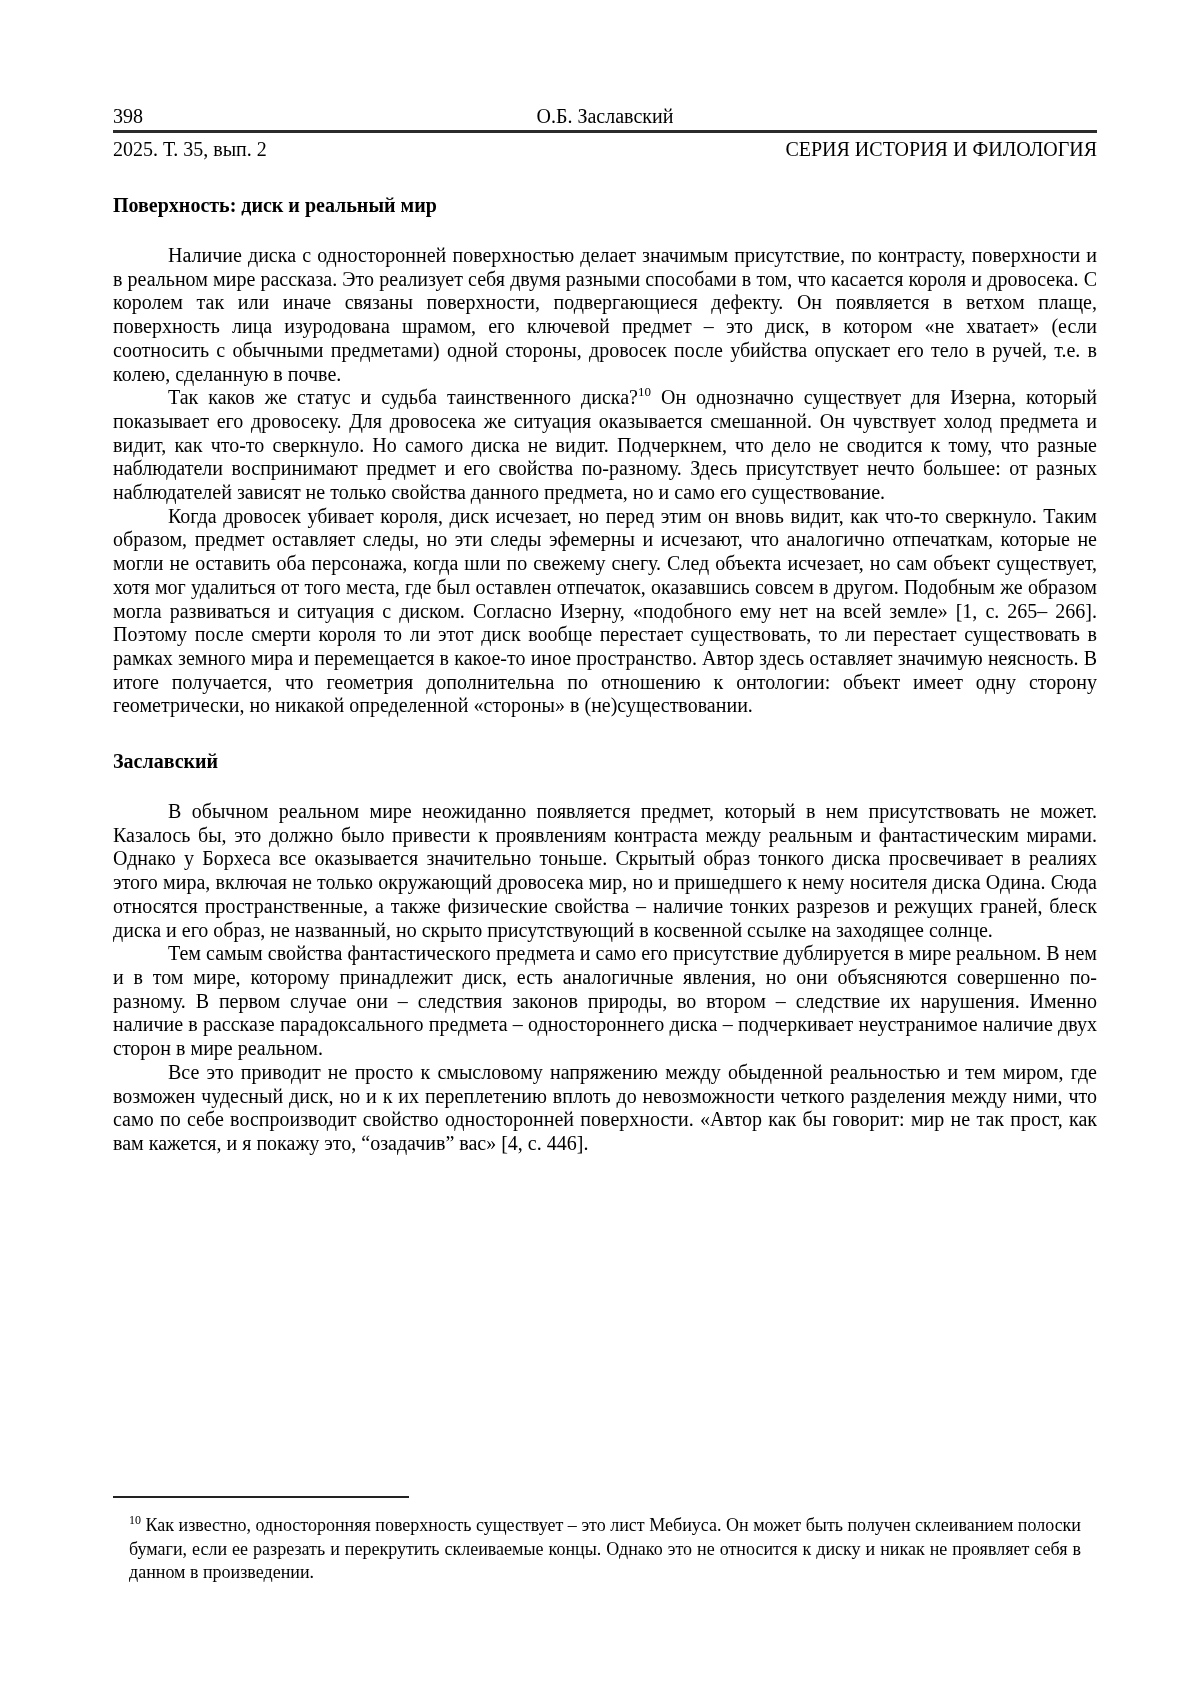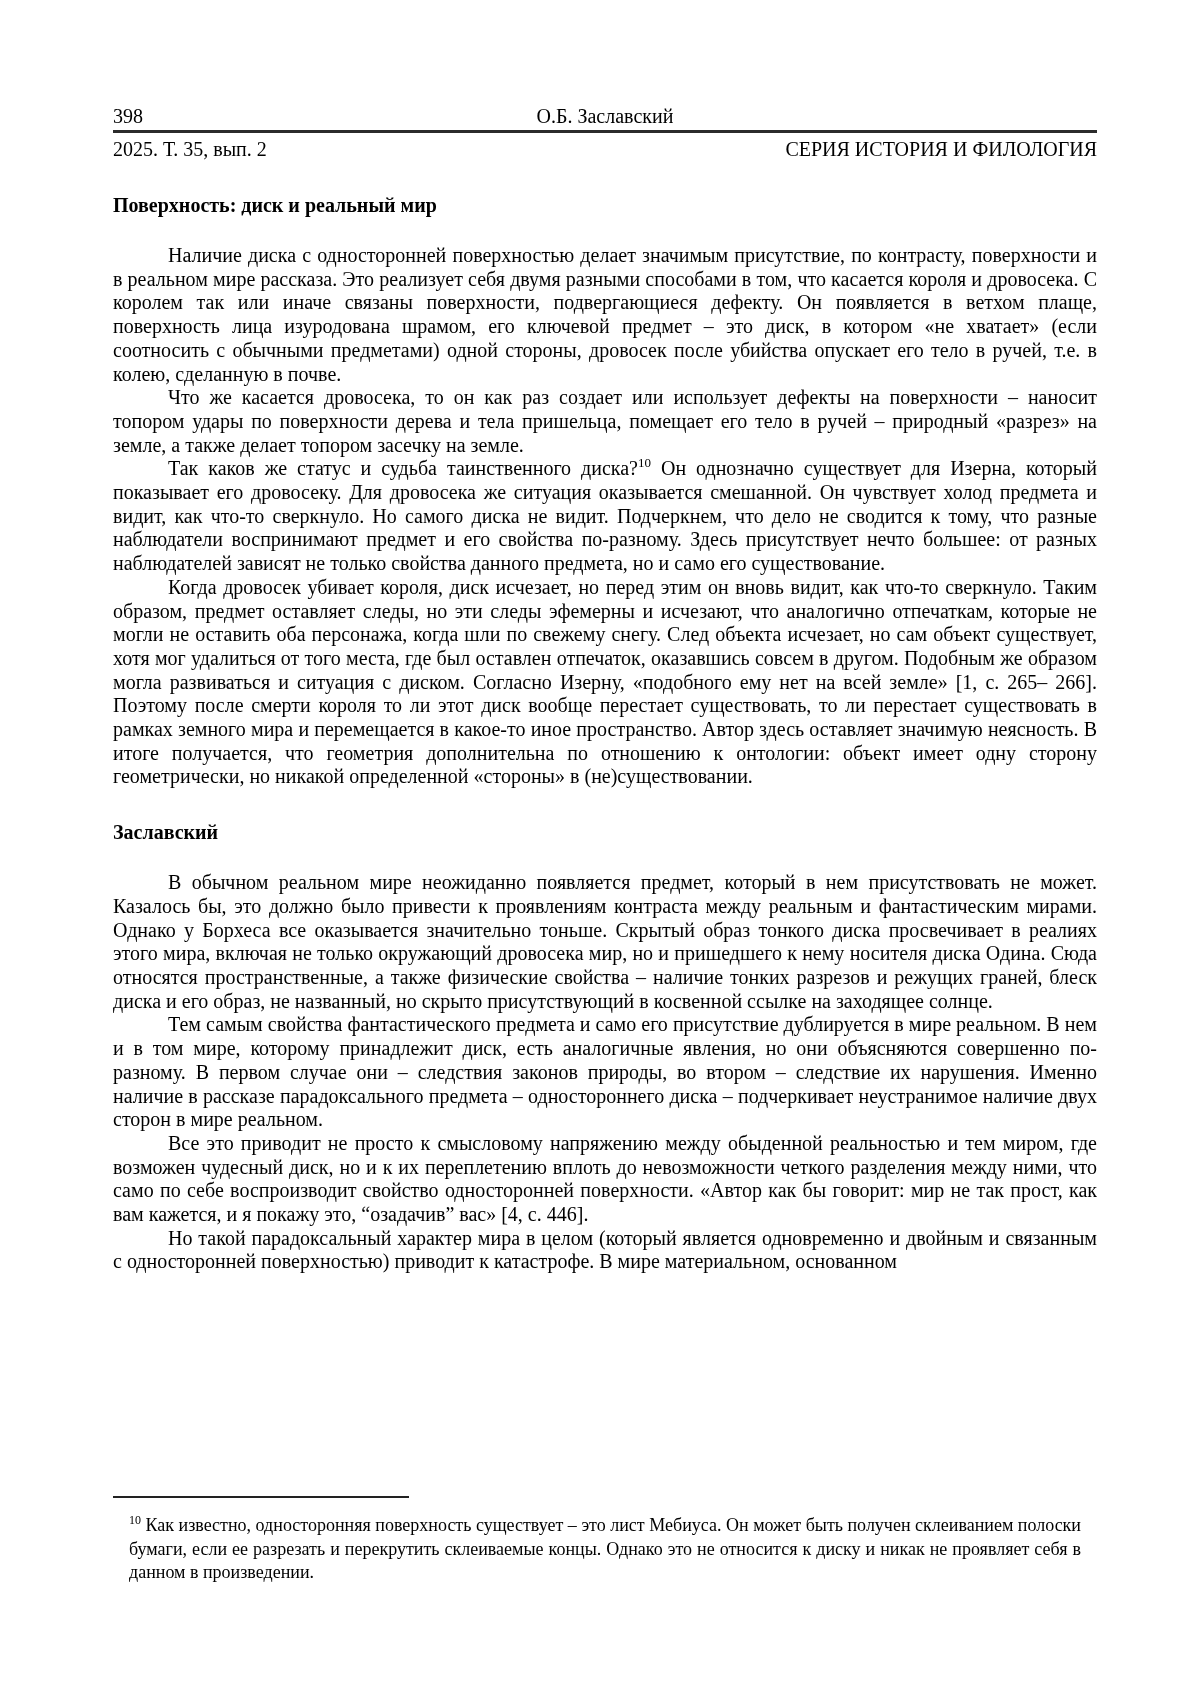--- a/index.html
+++ b/index.html
@@ -92,30 +92,28 @@
       </div>
       <div class="hdr-rule"></div>
       <div class="hdr-row2">
         <span>2025. Т. 35, вып. 2</span>
         <span>СЕРИЯ ИСТОРИЯ И ФИЛОЛОГИЯ</span>
       </div>
     </div>
 
     <h2 class="section">Поверхность: диск и реальный мир</h2>
     <p class="body">Наличие диска с односторонней поверхностью делает значимым присутствие, по контрасту, поверхности и в реальном мире рассказа. Это реализует себя двумя разными способами в том, что касается короля и дровосека. С королем так или иначе связаны поверхности, подвергающиеся дефекту. Он появляется в ветхом плаще, поверхность лица изуродована шрамом, его ключевой предмет – это диск, в котором «не хватает» (если соотносить с обычными предметами) одной стороны, дровосек после убийства опускает его тело в ручей, т.е. в колею, сделанную в почве.</p>
-    <p class="body">Что же касается дровосека, то он как раз создает или использует дефекты на поверхности – наносит топором удары по поверхности дерева и тела пришельца, помещает его тело в ручей – природный «разрез» на земле, а также делает топором засечку на земле.</p>
 
     <p class="body"><span>Так каков же статус и судьба таинственного диска?</span><sup class="fnmark">10</sup><span> Он однозначно существует для Изерна, который показывает его дровосеку. Для дровосека же ситуация оказывается смешанной. Он чувствует холод предмета и видит, как что-то сверкнуло. Но самого диска не видит. Подчеркнем, что дело не сводится к тому, что разные наблюдатели воспринимают предмет и его свойства по-разному. Здесь присутствует нечто большее: от разных наблюдателей зависят не только свойства данного предмета, но и само его существование.</span></p>
     <p class="body">Когда дровосек убивает короля, диск исчезает, но перед этим он вновь видит, как что-то сверкнуло. Таким образом, предмет оставляет следы, но эти следы эфемерны и исчезают, что аналогично отпечаткам, которые не могли не оставить оба персонажа, когда шли по свежему снегу. След объекта исчезает, но сам объект существует, хотя мог удалиться от того места, где был оставлен отпечаток, оказавшись совсем в другом. Подобным же образом могла развиваться и ситуация с диском. Согласно Изерну, «подобного ему нет на всей земле» [1, с. 265– 266]. Поэтому после смерти короля то ли этот диск вообще перестает существовать, то ли перестает существовать в рамках земного мира и перемещается в какое-то иное пространство. Автор здесь оставляет значимую неясность. В итоге получается, что геометрия дополнительна по отношению к онтологии: объект имеет одну сторону геометрически, но никакой определенной «стороны» в (не)существовании.</p>
 
     <h2 class="section">Заславский</h2>
     <p class="body">В обычном реальном мире неожиданно появляется предмет, который в нем присутствовать не может. Казалось бы, это должно было привести к проявлениям контраста между реальным и фантастическим мирами. Однако у Борхеса все оказывается значительно тоньше. Скрытый образ тонкого диска просвечивает в реалиях этого мира, включая не только окружающий дровосека мир, но и пришедшего к нему носителя диска Одина. Сюда относятся пространственные, а также физические свойства – наличие тонких разрезов и режущих граней, блеск диска и его образ, не названный, но скрыто присутствующий в косвенной ссылке на заходящее солнце.</p>
     <p class="body">Тем самым свойства фантастического предмета и само его присутствие дублируется в мире реальном. В нем и в том мире, которому принадлежит диск, есть аналогичные явления, но они объясняются совершенно по-разному. В первом случае они – следствия законов природы, во втором – следствие их нарушения. Именно наличие в рассказе парадоксального предмета – одностороннего диска – подчеркивает неустранимое наличие двух сторон в мире реальном.</p>
     <p class="body">Все это приводит не просто к смысловому напряжению между обыденной реальностью и тем миром, где возможен чудесный диск, но и к их переплетению вплоть до невозможности четкого разделения между ними, что само по себе воспроизводит свойство односторонней поверхности. «Автор как бы говорит: мир не так прост, как вам кажется, и я покажу это, “озадачив” вас» [4, с. 446].</p>
-    <p class="body">Но такой парадоксальный характер мира в целом (который является одновременно и двойным и связанным с односторонней поверхностью) приводит к катастрофе. В мире материальном, основанном</p>
 
   </div>
 
   <div class="footnotes">
     <div class="fn-rule"></div>
     <p class="footnote"><sup>10</sup><span> Как известно, односторонняя поверхность существует – это лист Мебиуса. Он может быть получен склеиванием полоски бумаги, если ее разрезать и перекрутить склеиваемые концы. Однако это не относится к диску и никак не проявляет себя в данном в произведении.</span></p>
   </div>
 </div>
 
 </body></html>

